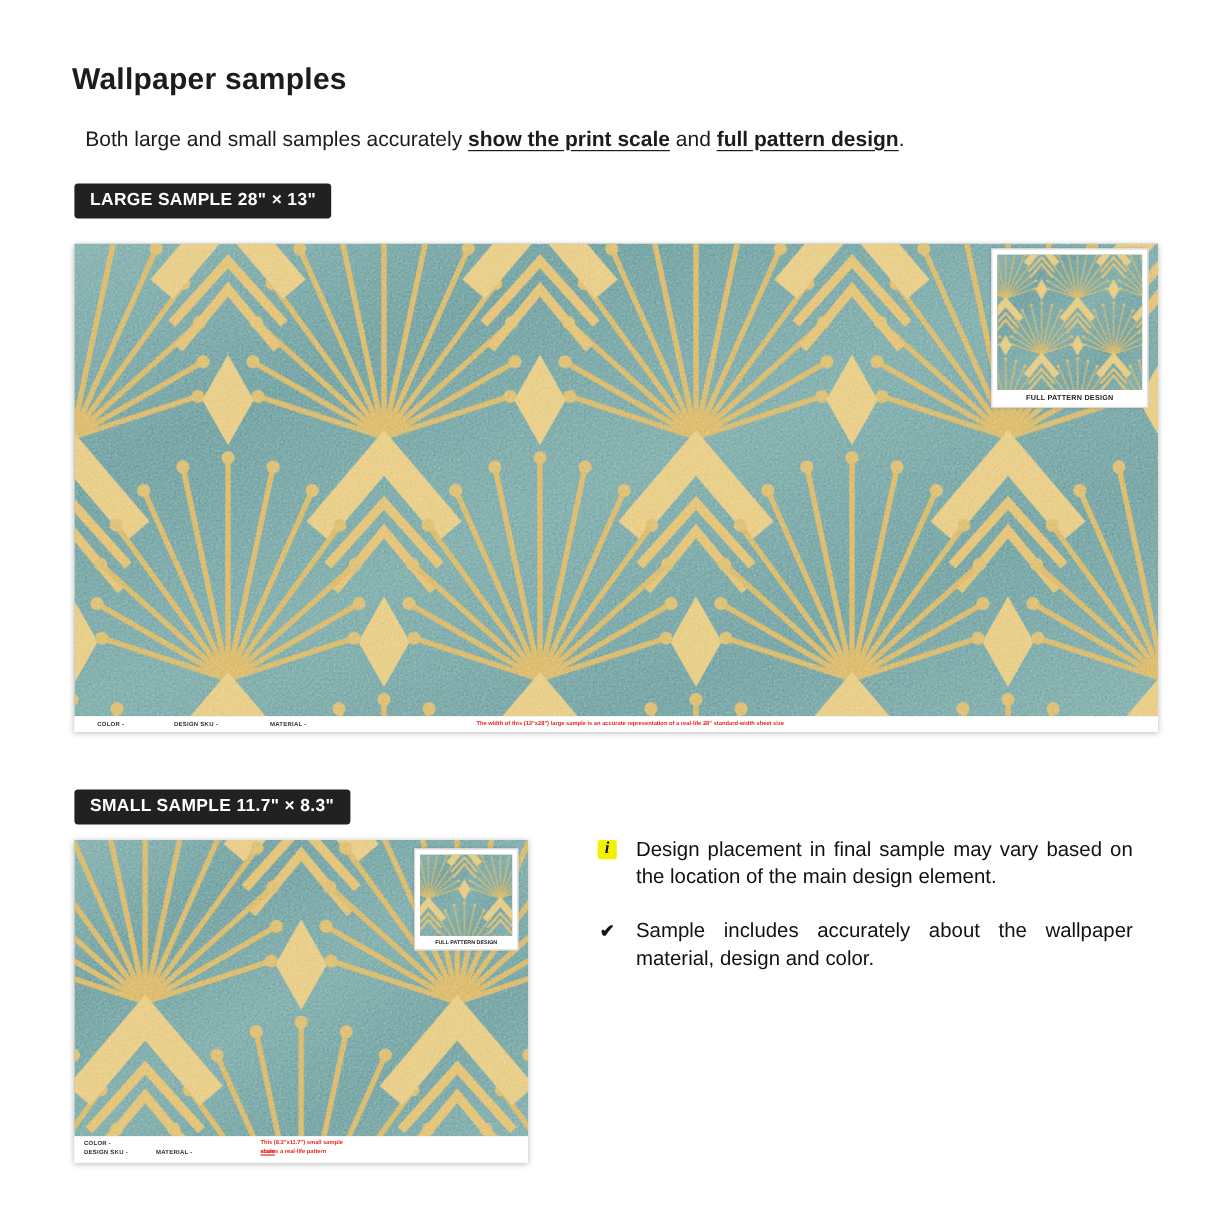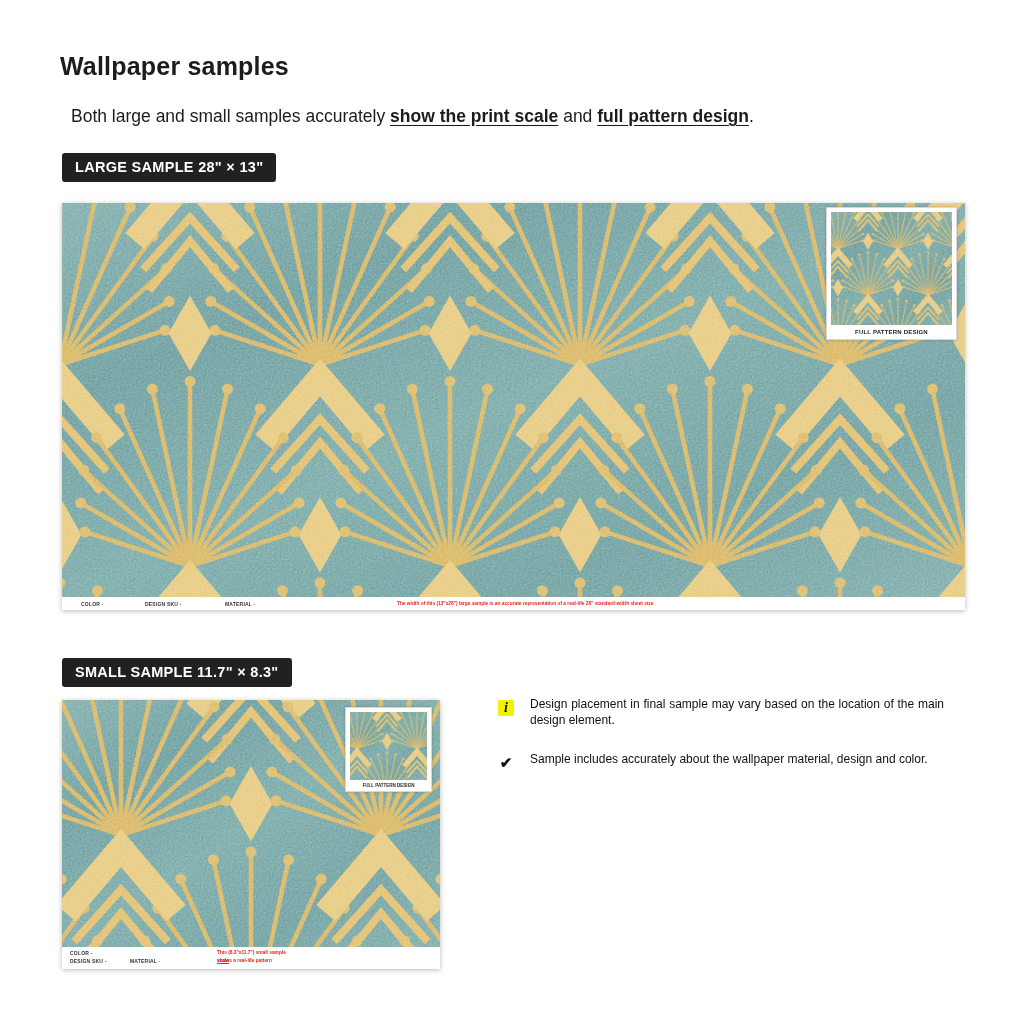--- a/index.html
+++ b/index.html
@@ -38,21 +38,21 @@
   .strip-small .meta-material { left:68px; top:11px; }
   .strip-small .note-l1 { left:155px; top:3px; }
   .strip-small .note-l2 { left:155px; top:11px; }
   .notes { position:absolute; left:498px; top:697px; width:446px; }
   .note-row { display:flex; align-items:flex-start; margin-bottom:23px; }
   .note-icon { flex:0 0 16px; width:16px; height:16px; margin-top:3px; margin-right:16px;
     display:flex; align-items:center; justify-content:center; }
   .icon-info { background:#f2f200; border-radius:2px; color:#111;
     font-family:"Liberation Serif", serif; font-style:italic; font-weight:bold; font-size:14px; line-height:1; }
   .icon-check { color:#111; font-size:15px; font-weight:bold; line-height:1; }
-  .note-text { font-size:12px; line-height:1.33; color:#111; text-align:justify; }
+  .note-text { font-size:17px; line-height:1.33; color:#111; text-align:justify; }
 </style>
 </head>
 <body>
 
 <svg width="0" height="0" style="position:absolute" aria-hidden="true">
   <defs>
     <linearGradient id="shade" x1="0" y1="0" x2="1" y2="1">
       <stop offset="0" stop-color="#8AB7B4"></stop>
       <stop offset="0.25" stop-color="#5E9295"></stop>
       <stop offset="0.5" stop-color="#7DAEAC"></stop>

